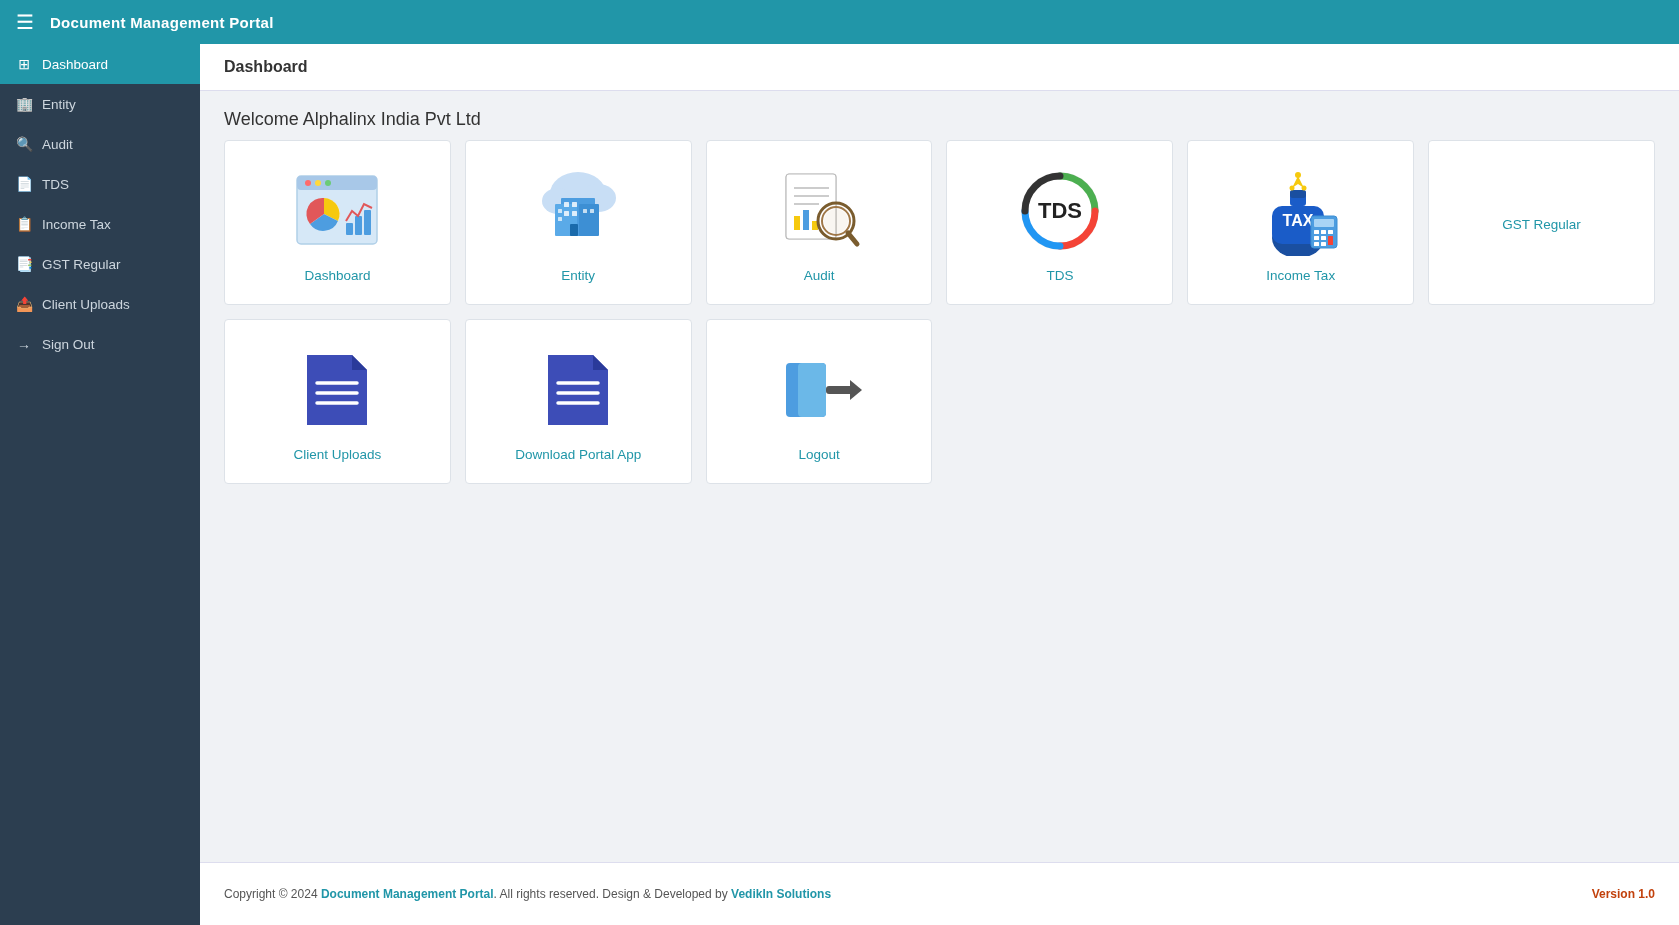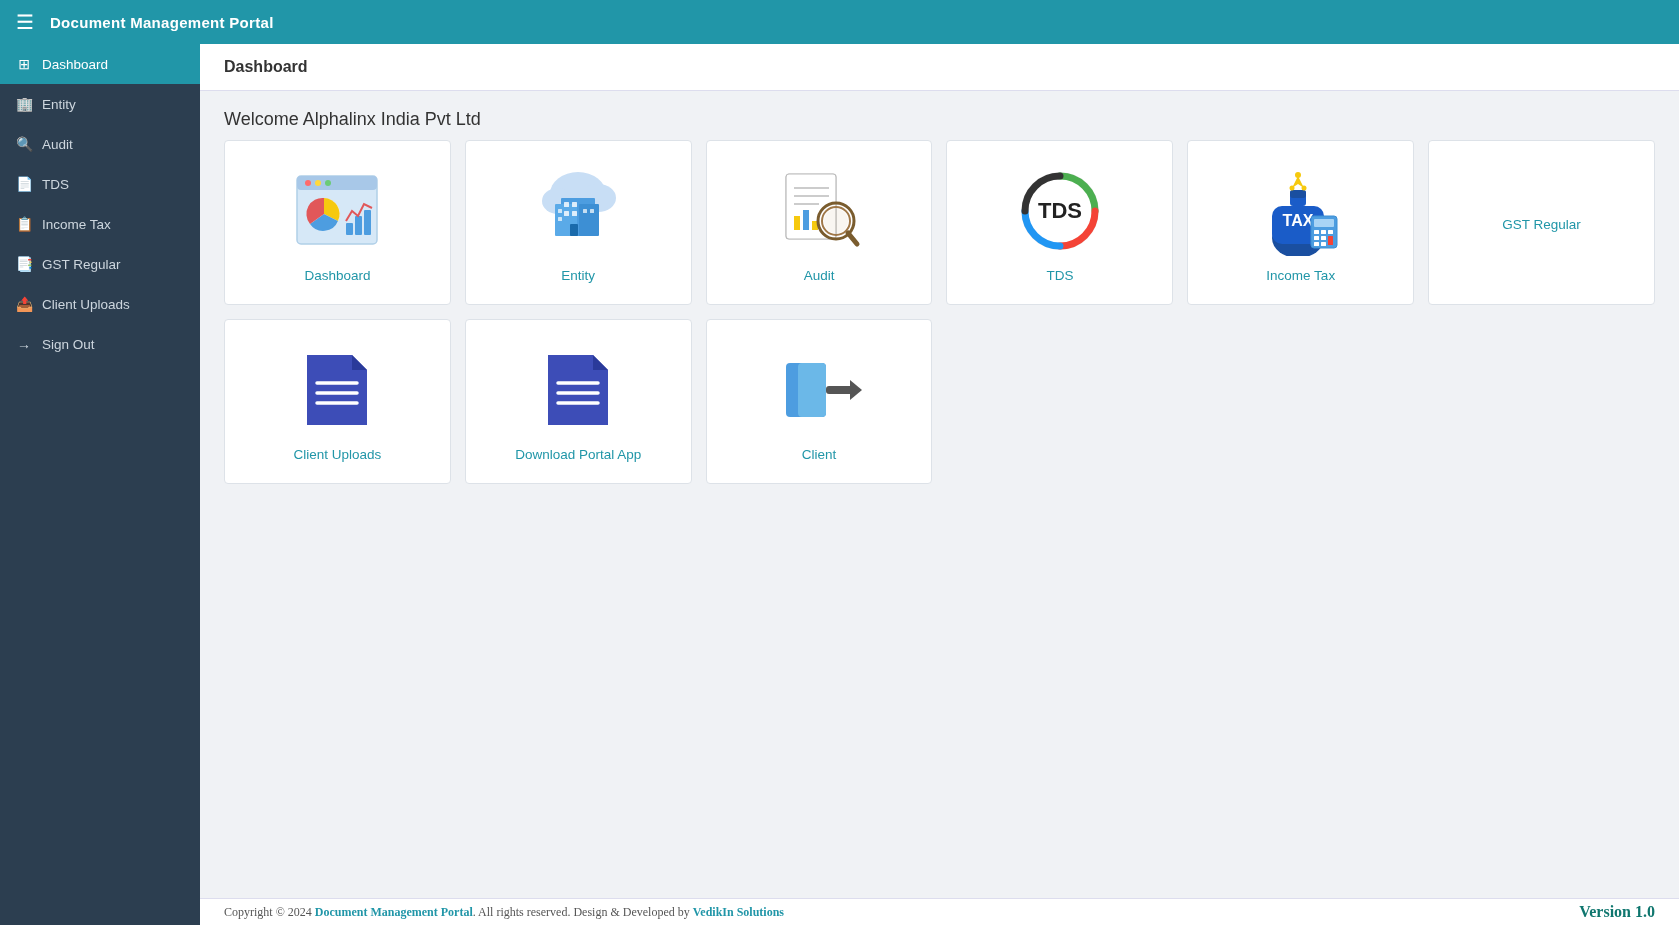--- a/index.html
+++ b/index.html
@@ -95,30 +95,29 @@
     .dash-card .card-label { font-size: 13.5px; color: #2196a8; text-align: center; font-weight: 500; }
 
     
     .icon-dashboard svg, .icon-entity svg, .icon-audit svg, .icon-tds svg, .icon-incometax svg, .icon-gst svg,
     .icon-clientuploads svg, .icon-downloadapp svg, .icon-logout svg { width: 90px; height: 90px; }
 
     
     #footer {
       background: white;
       border-top: 1px solid #dde;
-      padding: 4px 24px;
+      padding: 24px 24px;
       font-size: 12px;
       color: #555;
       display: flex;
       justify-content: space-between;
       align-items: center;
-      font-family: Liberation Serif, serif;
     }
     #footer .footer-brand { color: #2196a8; font-weight: 600; }
-    #footer .footer-version { font-size: 16px; color: #0f766e; }
+    #footer .footer-version { font-size: 12px; color: #c2410c; }
     #footer .footer-version span { font-weight: 700; }
   </style>
 </head>
 <body>
 
 <div id="topbar">
   <span class="menu-icon">☰</span>
   <span class="app-title">Document Management Portal</span>
 </div>
 
@@ -334,21 +333,21 @@
           <div class="card-icon icon-logout">
             <svg viewBox="0 0 90 90" xmlns="http://www.w3.org/2000/svg">
 
               <rect x="12" y="18" width="40" height="54" rx="4" fill="#4d9de0"></rect>
               <rect x="24" y="18" width="28" height="54" rx="4" fill="#6bb8e8"></rect>
 
               <rect x="52" y="41" width="28" height="8" rx="3" fill="#555"></rect>
               <polygon points="76,35 88,45 76,55" fill="#555"></polygon>
             </svg>
           </div>
-          <span class="card-label">Client</span>
+          <span class="card-label">Logout</span>
         </div>
 
         <div style="min-height:165px;"></div>
         <div style="min-height:165px;"></div>
         <div style="min-height:165px;"></div>
       </div>
     </div>
 
     <div id="footer">
       <div>

